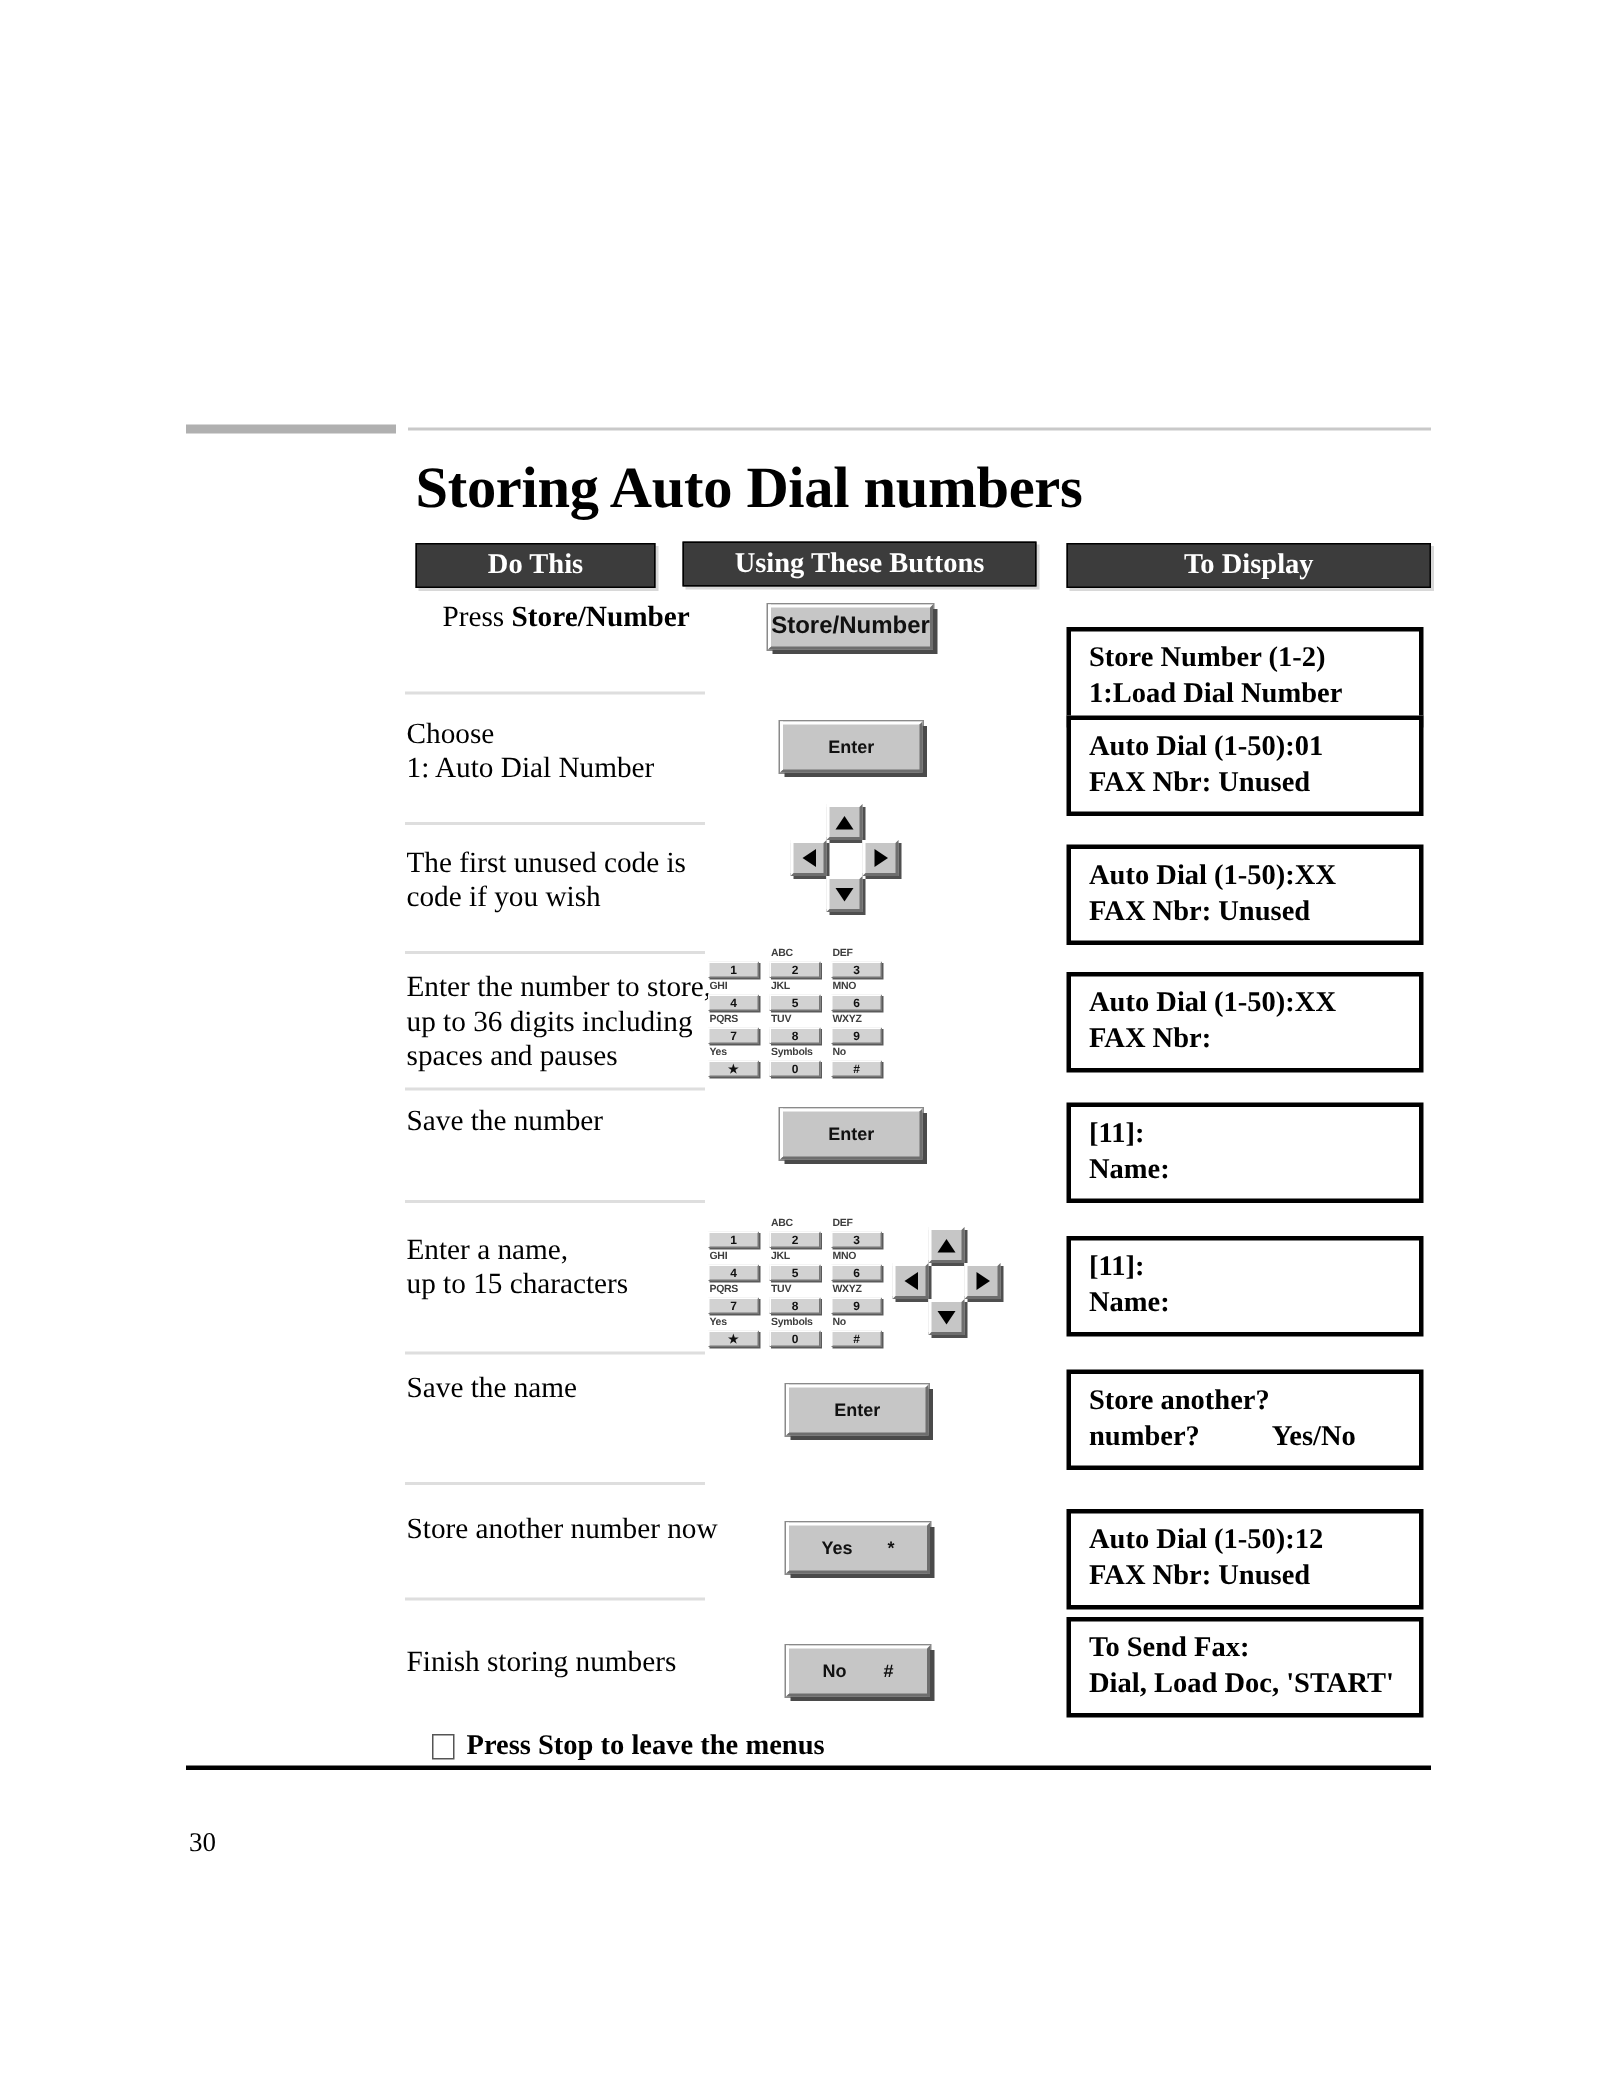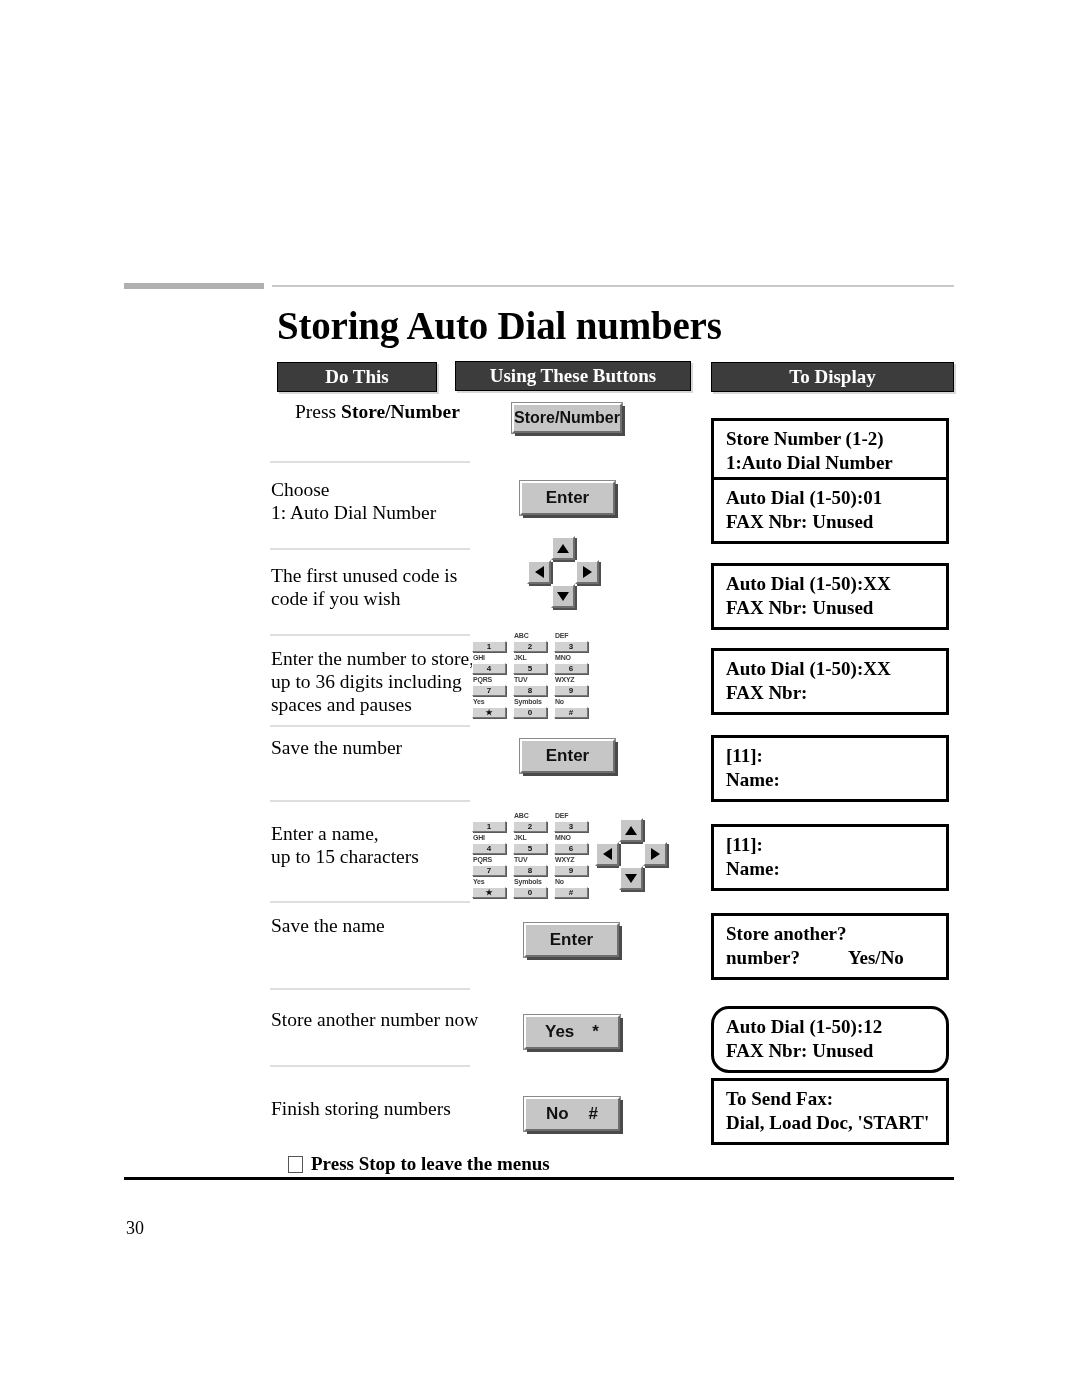--- a/index.html
+++ b/index.html
@@ -98,21 +98,21 @@
     background: #c6c6c6;
     border-top: 2px solid #ffffff;
     border-left: 2px solid #ffffff;
     border-right: 2px solid #6e6e6e;
     border-bottom: 2px solid #6e6e6e;
     box-shadow: 3px 3px 0 #4a4a4a, 0 0 0 1px #8a8a8a;
     box-sizing: border-box;
     color: #111111;
     font-family: "Liberation Sans", sans-serif;
     font-weight: bold;
-    font-size: 17px;
+    font-size: 12px;
     text-align: center;
     display: flex;
     align-items: center;
     justify-content: center;
   }
   .btn3d.two-label {
     justify-content: space-around;
     padding: 0 10px;
   }
   #btn-store-number { left: 512px; top: 403px; width: 110px; height: 30px; font-size: 16px; }
@@ -232,21 +232,21 @@
 <div class="col-header" id="hdr-do-this">Do This</div>
 <div class="col-header" id="hdr-buttons">Using These Buttons</div>
 <div class="col-header" id="hdr-display">To Display</div>
 
 <div class="step-text" style="top:400px;margin-left:24px;">
   <span>Press </span><b>Store/Number</b>
 </div>
 <div class="btn3d" id="btn-store-number">Store/Number</div>
 <div class="display-box" style="top:398px;margin-top:20px;">
   <div class="line">Store Number (1-2)</div>
-  <div class="line">1:Auto Dial Number</div>
+  <div class="line">1:Load Dial Number</div>
 </div>
 <div class="sep" style="top:461px;"></div>
 
 <div class="step-text" style="top:478px;">
   <div>Choose</div>
   <div>1: Auto Dial Number</div>
 </div>
 <div class="btn3d" id="btn-enter-1">Enter</div>
 <div class="display-box" style="top:477px;">
   <div class="line">Auto Dial (1-50):01</div>
@@ -433,21 +433,21 @@
 </div>
 <div class="sep" style="top:988px;"></div>
 
 <div class="step-text" style="top:1008px;">
   <div>Store another number now</div>
 </div>
 <div class="btn3d two-label" id="btn-yes">
   <span>Yes</span>
   <span>*</span>
 </div>
-<div class="display-box" style="top:1006px;border-radius:18px;">
+<div class="display-box" style="top:1006px;">
   <div class="line">Auto Dial (1-50):12</div>
   <div class="line">FAX Nbr: Unused</div>
 </div>
 <div class="sep" style="top:1065px;"></div>
 
 <div class="step-text" style="top:1097px;">
   <div>Finish storing numbers</div>
 </div>
 <div class="btn3d two-label" id="btn-no">
   <span>No</span>

